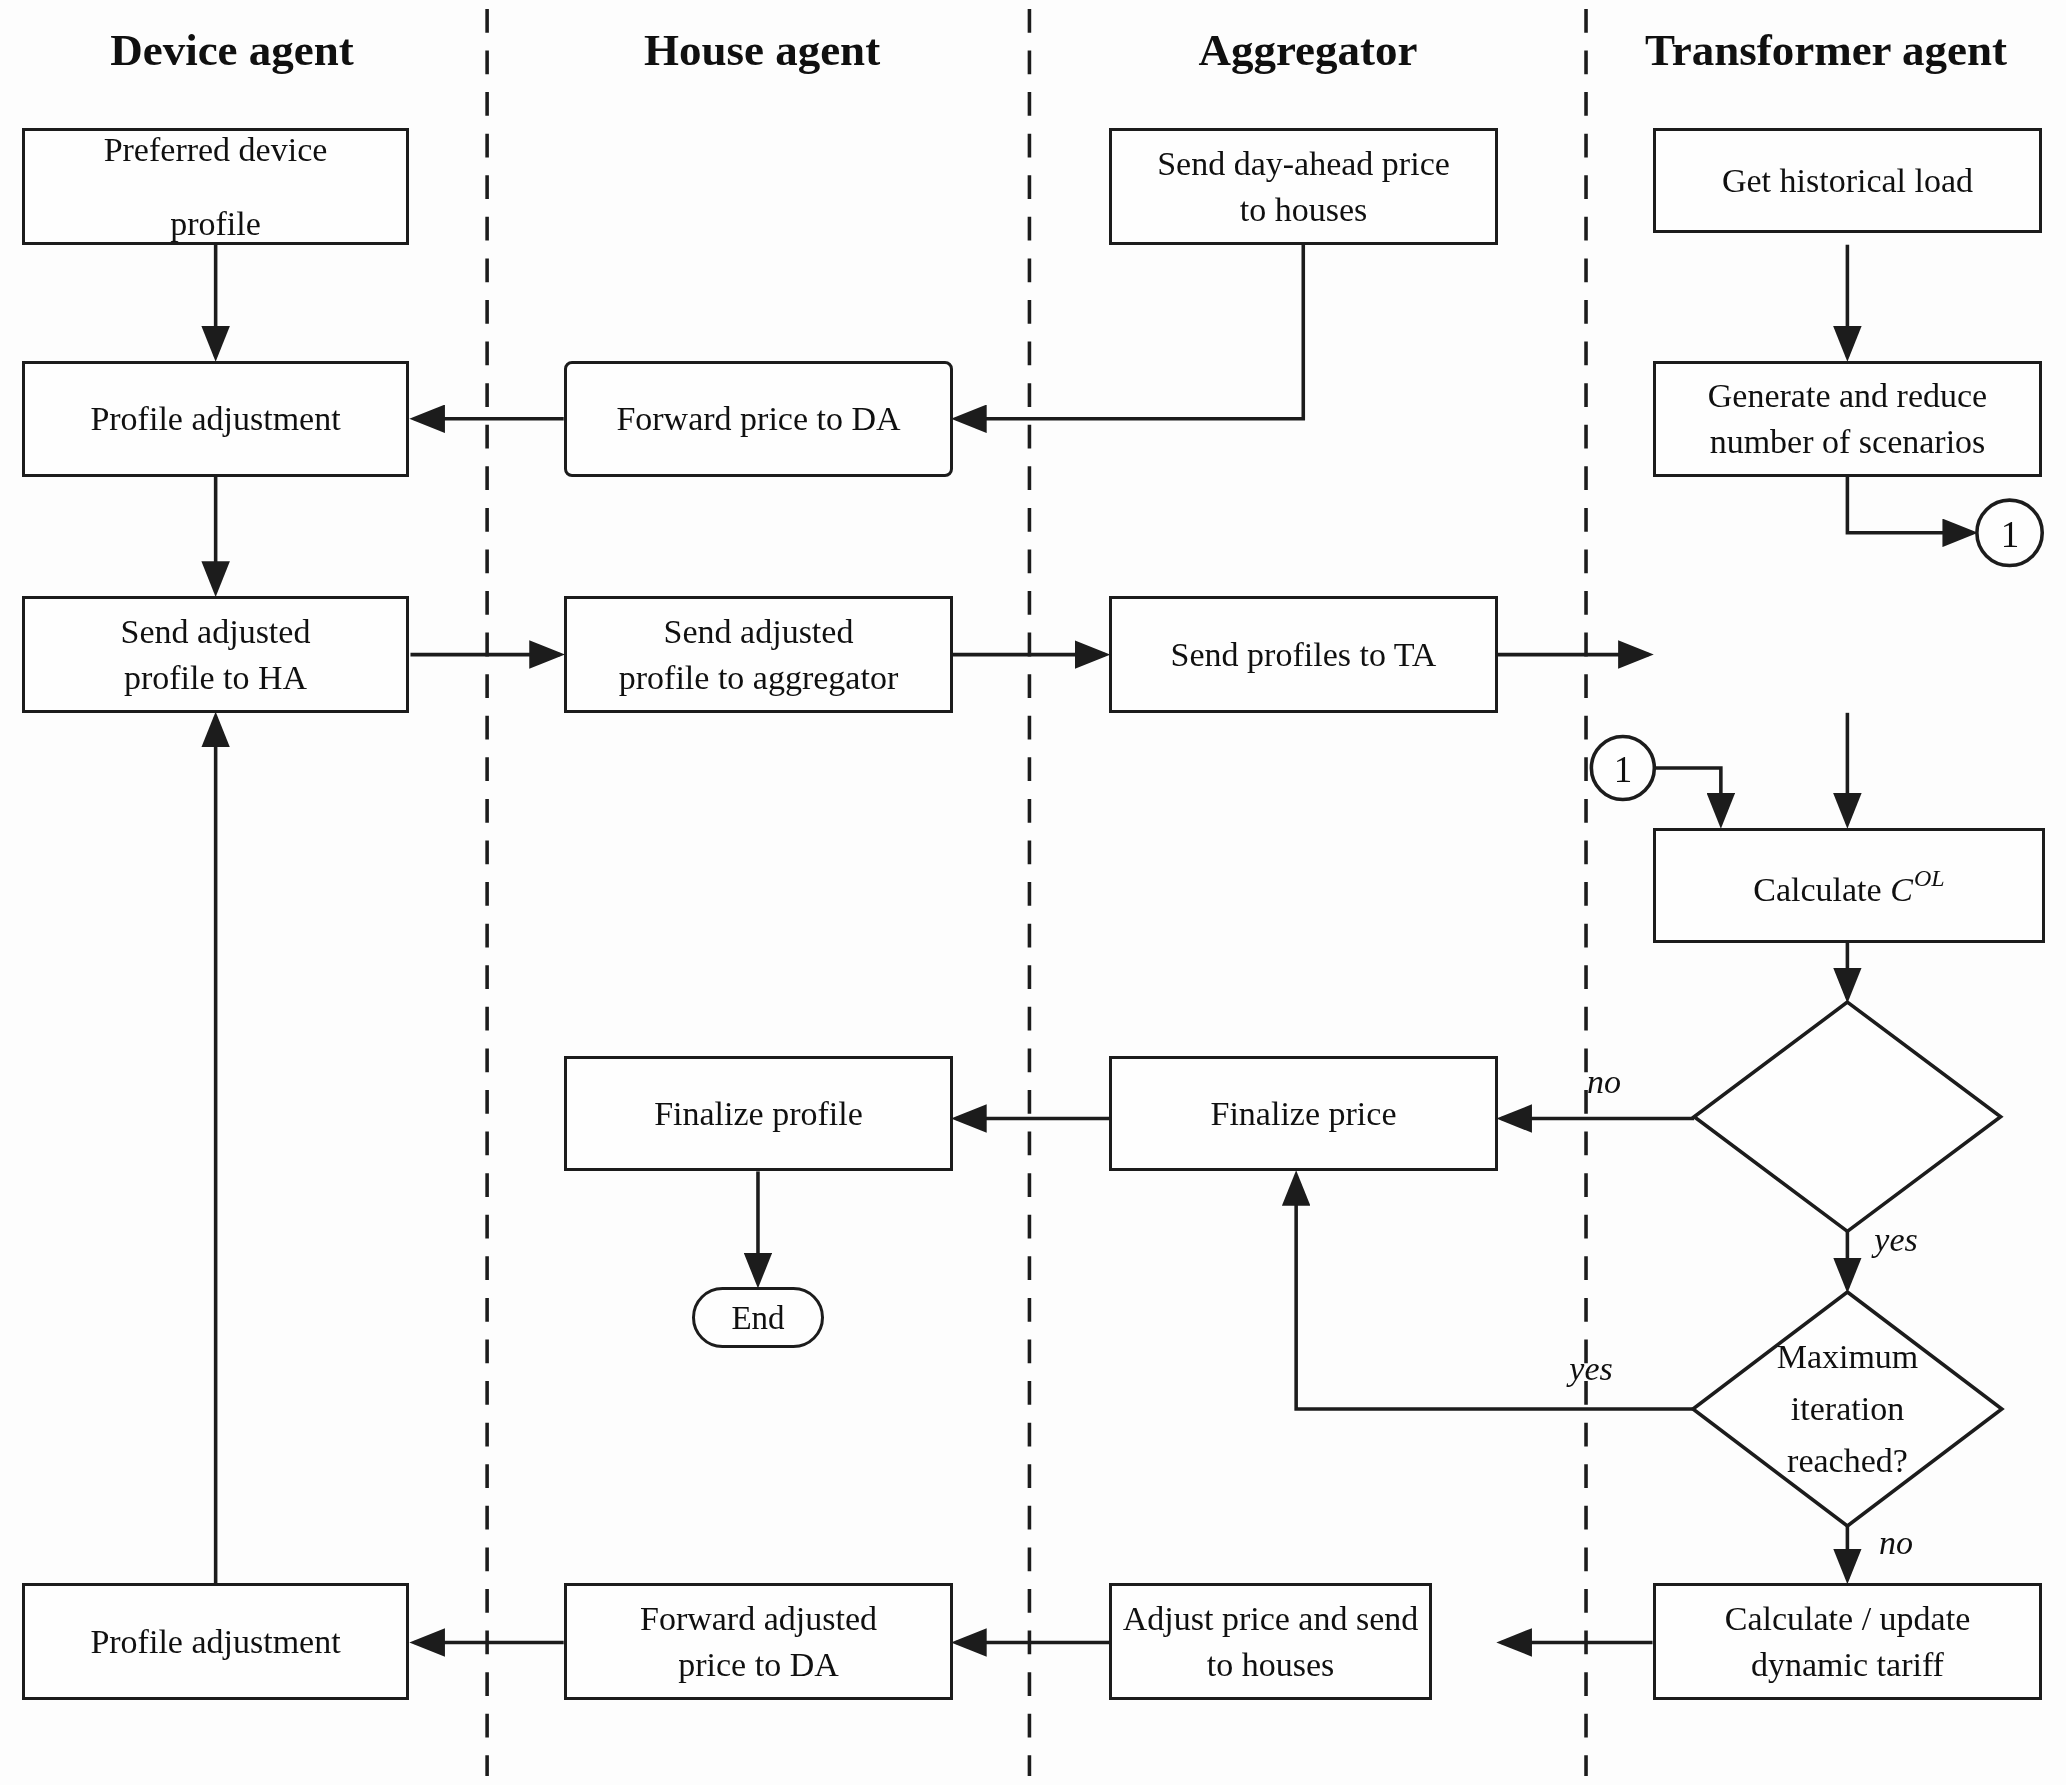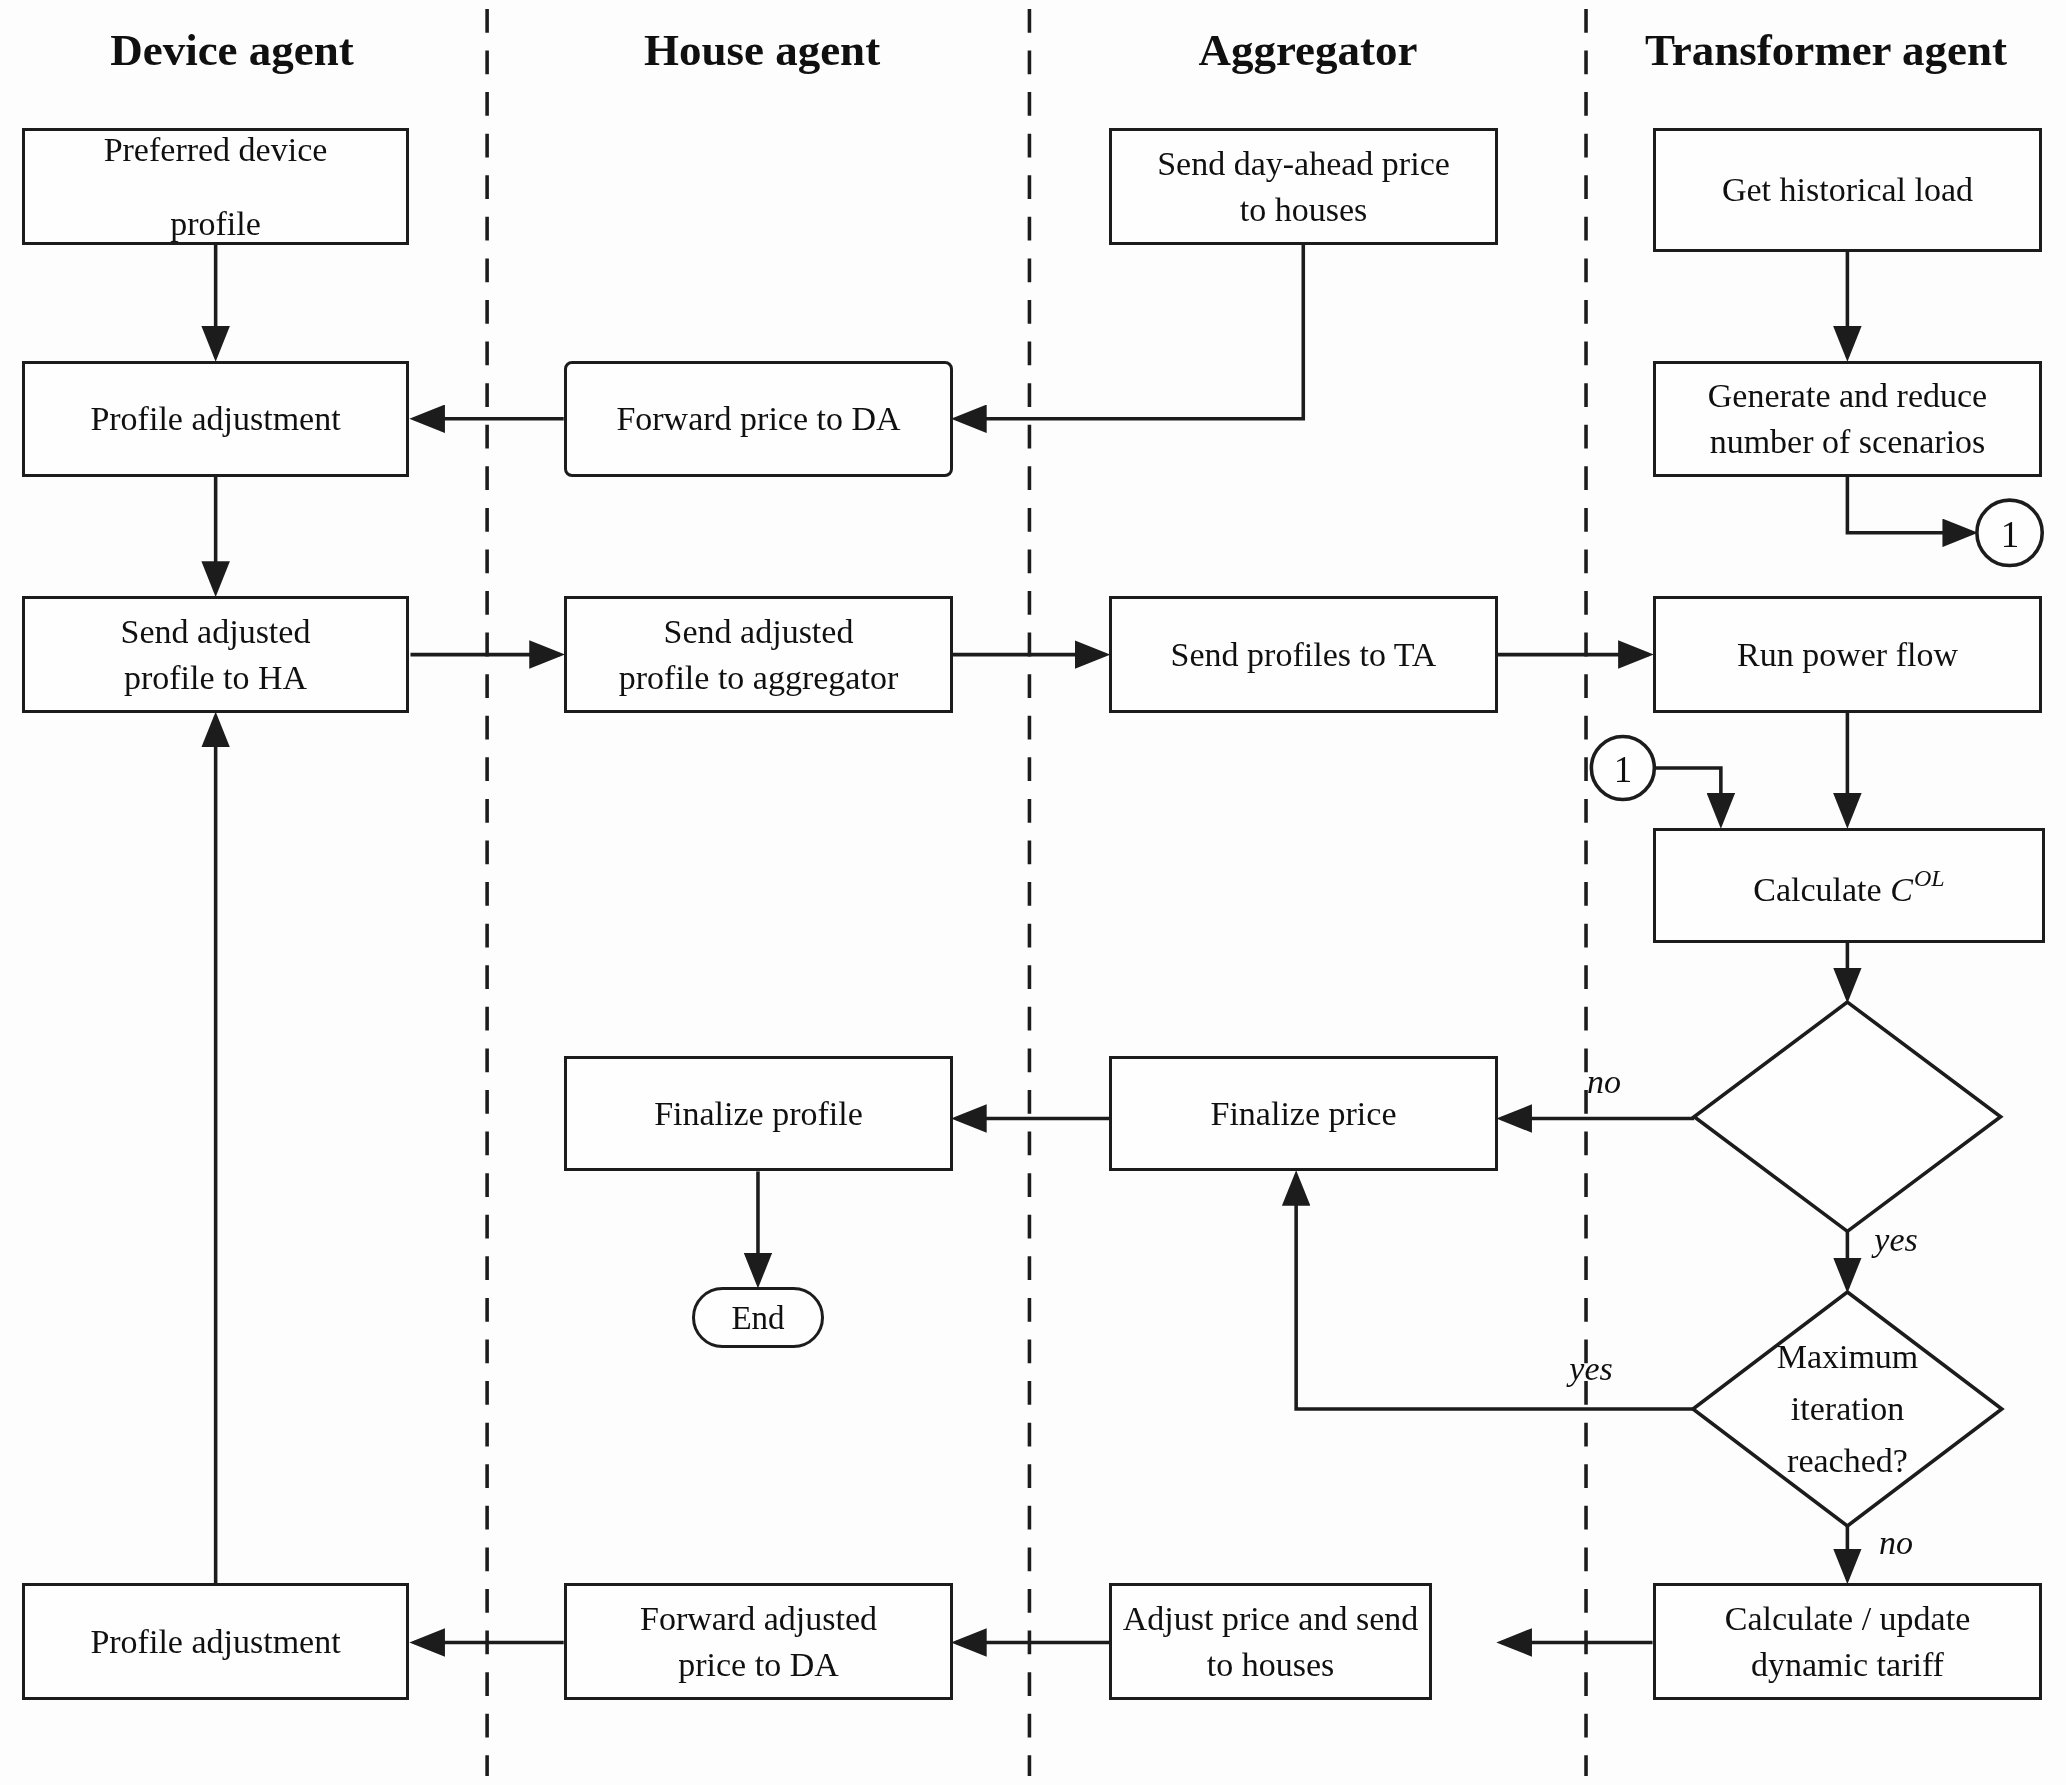--- a/index.html
+++ b/index.html
@@ -144,29 +144,26 @@
     <div class="line">Send profiles to TA</div>
   </div>
   <div class="node" style="left:1109px; top:1056px; width:389px; height:115px;">
     <div class="line">Finalize price</div>
   </div>
   <div class="node" style="left:1109px; top:1583px; width:323px; height:117px;">
     <div class="line">Adjust price and send</div>
     <div class="line">to houses</div>
   </div>
 
-  <div class="node" style="left:1653px; top:128px; width:389px; height:124px;text-align:right;">
+  <div class="node" style="left:1653px; top:128px; width:389px; height:105px;text-align:right;">
     <div class="line">Get historical load</div>
   </div>
   <div class="node" style="left:1653px; top:361px; width:389px; height:116px;">
     <div class="line">Generate and reduce</div>
     <div class="line">number of scenarios</div>
-  </div>
-  <div class="node" style="left:1653px; top:596px; width:389px; height:117px;">
-    <div class="line">Run power flow</div>
   </div>
   <div class="node" style="left:1653px; top:1583px; width:389px; height:117px;">
     <div class="line">Calculate / update</div>
     <div class="line">dynamic tariff</div>
   </div>
   <div class="node" style="left:1653px; top:828px; width:392px; height:115px;">
     <div class="line"><span>Calculate </span><span class="it">C</span><sup class="exp">OL</sup></div>
   </div>
 
   <div class="dtext" style="left:1693px; top:1292px; width:309px; height:234px;">

